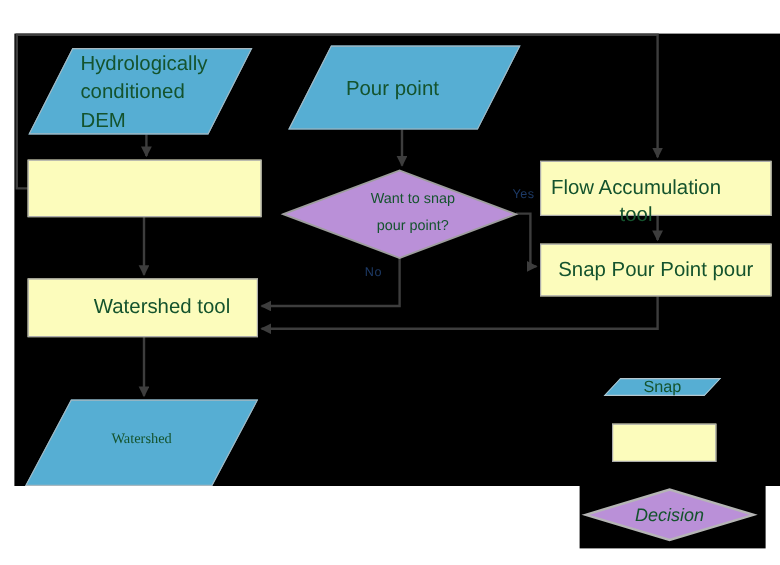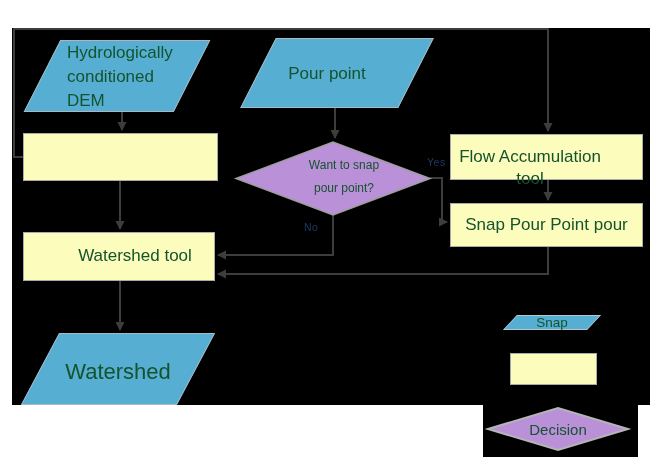--- a/index.html
+++ b/index.html
@@ -79,21 +79,21 @@
     <div>Want to snap</div>
     <div>pour point?</div>
   </div>
 
   <div class="label node-font center" style="left:450px; top:146px; width:160px;">Flow Accumulation tool</div>
 
   <div class="label node-font center" style="left:450px; top:214px; width:193px;">Snap Pour Point pour</div>
 
   <div class="label node-font center" style="left:23px; top:245px; width:192px;margin-left:16px;">Watershed tool</div>
 
-  <div class="label center" style="left:38px; top:358px; width:160px; font-size:22px;">Watershed</div>
+  <div class="label center" style="left:38px; top:358px; width:160px; font-size:12px;font-family:Liberation Serif, serif;">Watershed</div>
 
   <div class="label edge-label" style="left:411px; top:156px; width:30px;margin-left:16px;">Yes</div>
   <div class="label edge-label" style="left:304px; top:221px; width:26px;">No</div>
 
   <div class="label center" style="left:512px; top:314px; width:80px; font-size:13.5px;">Snap</div>
-  <div class="label legend-font center" style="left:508px; top:420px; width:100px;">Decision</div>
+  <div class="label legend-font center" style="left:508px; top:420px; width:100px;font-style:italic;">Decision</div>
 
 </div>
 
 </body></html>

